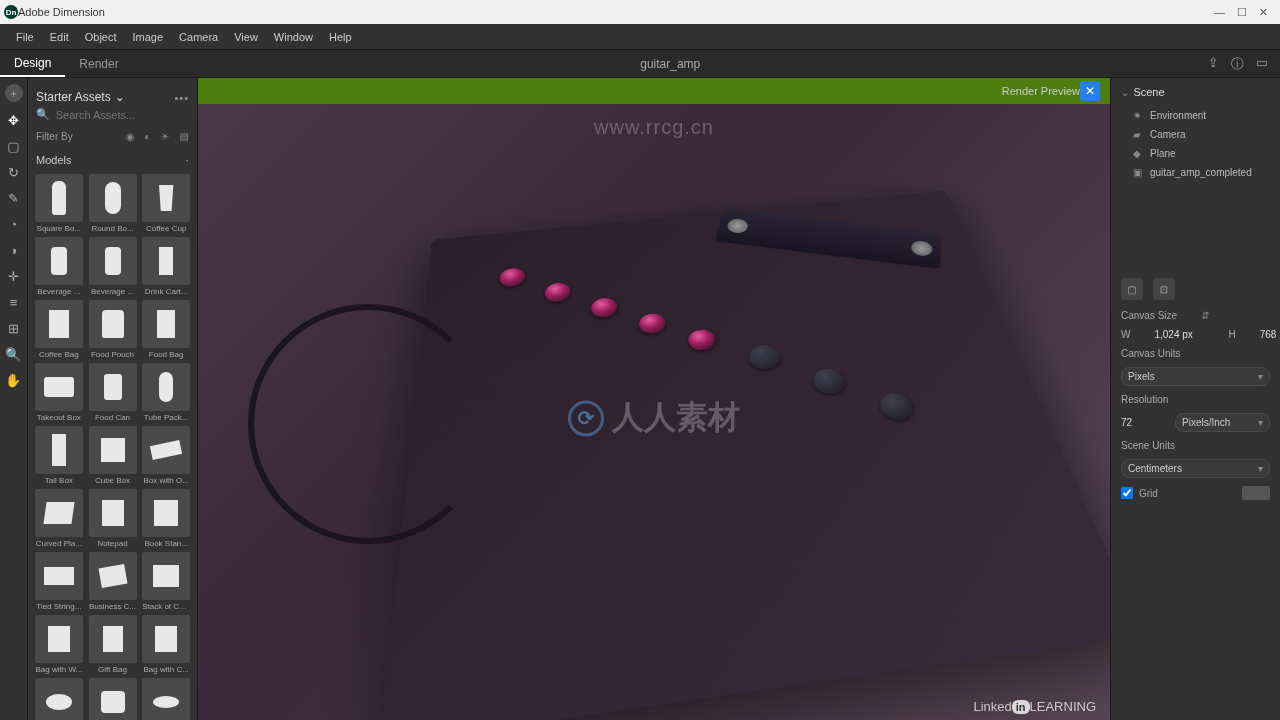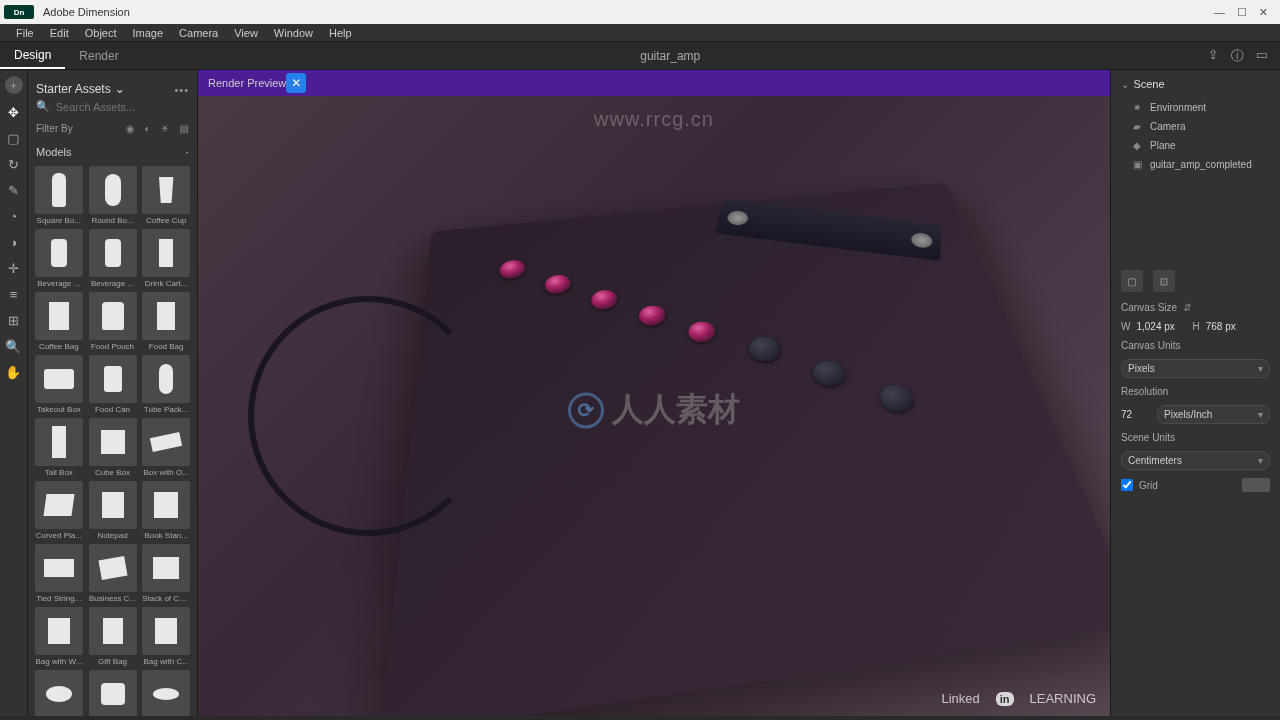--- a/index.html
+++ b/index.html
@@ -1,22 +1,22 @@
 <!DOCTYPE html>
 <html><head>
 <meta charset="utf-8">
 <style>
 *{margin:0;padding:0;box-sizing:border-box;font-family:'Segoe UI',Tahoma,sans-serif;user-select:none}
 body{width:1280px;height:720px;background:#2a2a2a;color:#ccc;font-size:11px;overflow:hidden;position:relative}
 .titlebar{height:24px;background:#f0f0f0;display:flex;align-items:center;padding:0 4px;color:#333}
-.titlebar .icon{width:30px;height:14px;background:#003a2f;margin-right:9px;border-radius:2px;display:flex;align-items:center;justify-content:center;color:#fff;font-size:8px;font-weight:bold}
+.titlebar .icon{width:14px;height:14px;background:#003a2f;margin-right:0;border-radius:7px;display:flex;align-items:center;justify-content:center;color:#fff;font-size:8px;font-weight:bold}
 .titlebar .title{flex:1;font-size:11px}
 .win-controls{display:flex;gap:12px;padding-right:8px}
 .win-controls span{font-size:11px;color:#555;cursor:pointer}
-.menubar{height:18px;background:#323232;display:flex;align-items:center;padding:0 8px;border-bottom:1px solid #1a1a1a}
+.menubar{height:26px;background:#323232;display:flex;align-items:center;padding:0 8px;border-bottom:1px solid #1a1a1a}
 .menubar span{padding:0 8px;font-size:11px;color:#ccc;cursor:pointer}
 .modebar{height:28px;background:#2a2a2a;display:flex;align-items:center;border-bottom:1px solid #1a1a1a}
 .modebar .tab{padding:0 14px;height:100%;display:flex;align-items:center;font-size:12px;color:#999;cursor:pointer}
 .modebar .tab.active{color:#fff;border-bottom:2px solid #fff}
 .modebar .center{flex:1;text-align:center;font-size:12px;color:#aaa}
 .modebar .right-icons{display:flex;gap:12px;padding-right:12px;font-size:13px;color:#999}
 .main{display:flex;height:646px}
 .toolbar{width:28px;background:#323232;display:flex;flex-direction:column;align-items:center;padding:6px 0;gap:10px;border-right:1px solid #1a1a1a}
 .toolbar .tool{width:16px;height:16px;color:#aaa;cursor:pointer;display:flex;align-items:center;justify-content:center;font-size:13px}
 .toolbar .tool.active{color:#fff}
@@ -32,52 +32,52 @@
 .filter-row .lbl{font-size:10px;color:#999}
 .filter-row .icons{display:flex;gap:10px;color:#888;font-size:10px}
 .section-header{padding:6px 8px;font-size:11px;color:#ccc;display:flex;justify-content:space-between;align-items:center}
 .models-grid{flex:1;overflow:hidden;padding:2px 6px}
 .models-grid .row{display:flex;gap:4px;margin-bottom:4px}
 .asset-item{width:50px;display:flex;flex-direction:column;align-items:center;cursor:pointer}
 .asset-thumb{width:48px;height:48px;background:#4a4a4a;border-radius:2px;display:flex;align-items:center;justify-content:center;position:relative;overflow:hidden}
 .asset-thumb .shape{background:#e8e8e8}
 .asset-label{font-size:8px;color:#aaa;margin-top:2px;text-align:center;white-space:nowrap;overflow:hidden;text-overflow:ellipsis;width:48px}
 .viewport{flex:1;background:#1a1a1a;position:relative;display:flex;flex-direction:column}
-.viewport-header{height:26px;display:flex;align-items:center;padding:0 10px;justify-content:flex-start;background:#4c1d95}
+.viewport-header{height:26px;display:flex;align-items:center;padding:0 10px;justify-content:flex-end;background:#4d7c0f}
 .viewport-header .lbl{font-size:11px;color:#ccc}
 .viewport-header .closebtn{width:20px;height:20px;background:#2680eb;border-radius:3px;display:flex;align-items:center;justify-content:center;color:#fff;font-size:12px;cursor:pointer}
 .render-area{flex:1;background:linear-gradient(135deg,#4a3845 0%,#3a2838 40%,#5a4855 100%);position:relative;overflow:hidden}
 .amp-body{position:absolute;left:220px;top:20px;width:620px;height:560px;background:linear-gradient(135deg,#2a1f2a,#3a2a3a);transform:perspective(800px) rotateX(35deg) rotateZ(-8deg);border-radius:8px;box-shadow:0 20px 60px rgba(0,0,0,0.5)}
 .knob{position:absolute;width:28px;height:28px;border-radius:50%;background:radial-gradient(circle at 40% 30%,#e060a0,#a02060 40%,#201020);box-shadow:0 2px 4px rgba(0,0,0,0.6)}
 .knob.k1{left:80px;top:60px}.knob.k2{left:130px;top:90px}.knob.k3{left:180px;top:120px}.knob.k4{left:230px;top:150px}.knob.k5{left:280px;top:180px}
 .knob-dark{position:absolute;width:32px;height:32px;border-radius:50%;background:radial-gradient(circle at 40% 30%,#404050,#1a1a25);box-shadow:0 2px 4px rgba(0,0,0,0.6)}
 .knob-dark.d1{left:340px;top:210px}.knob-dark.d2{left:400px;top:250px}.knob-dark.d3{left:460px;top:290px}
 .handle{position:absolute;right:30px;top:30px;width:260px;height:60px;background:linear-gradient(180deg,#2a2535,#1a1525);border-radius:6px;transform:rotate(18deg)}
 .handle::before,.handle::after{content:'';position:absolute;width:24px;height:24px;border-radius:50%;background:radial-gradient(circle,#999,#555);top:18px}
 .handle::before{left:10px}.handle::after{right:10px}
 .cable{position:absolute;left:50px;top:200px;width:240px;height:240px;border:6px solid #1a1520;border-radius:50%;border-right-color:transparent}
 .right-panel{width:170px;background:#323232;display:flex;flex-direction:column;border-left:1px solid #1a1a1a}
 .panel-section-h{padding:8px 10px;font-size:11px;color:#ddd;display:flex;align-items:center;gap:4px;cursor:pointer}
 .panel-section-h::before{content:'⌄';font-size:10px;color:#999}
 .scene-item{padding:4px 10px 4px 22px;font-size:10px;color:#bbb;display:flex;align-items:center;gap:6px;cursor:pointer}
 .scene-item .licon{width:11px;font-size:10px;color:#888}
 .actions-row{padding:6px 10px;display:flex;gap:10px}
 .actions-row .abtn{width:22px;height:22px;background:#444;border-radius:3px;display:flex;align-items:center;justify-content:center;cursor:pointer;font-size:10px;color:#aaa}
-.prop-row{padding:4px 10px;display:flex;align-items:center;gap:6px;font-size:10px;color:#aaa}
+.prop-row{padding:4px 10px;display:flex;align-items:center;gap:24px;font-size:10px;color:#aaa}
 .prop-row .plabel{flex:0 0 auto}
 .prop-row input{background:transparent;border:none;color:#ddd;font-size:10px;width:50px;outline:none}
 .prop-row select,.dropdown{flex:1;background:#3a3a3a;border:1px solid #4a4a4a;color:#ccc;font-size:10px;padding:3px 6px;border-radius:8px;position:relative;cursor:pointer}
 .dropdown::after{content:'▾';position:absolute;right:6px;color:#888}
 .prop-check{padding:4px 10px;display:flex;align-items:center;gap:6px;font-size:10px;color:#aaa}
 .prop-check input{width:12px;height:12px}
 .prop-check .swatch{width:28px;height:14px;background:#555;margin-left:auto;border-radius:2px}
 .watermark{position:absolute;left:50%;top:50%;transform:translate(-50%,-40%);font-size:32px;color:rgba(255,255,255,0.25);font-weight:bold;pointer-events:none;display:flex;align-items:center;gap:8px}
 .watermark .wlogo{width:36px;height:36px;border:3px solid rgba(100,180,255,0.4);border-radius:50%;display:flex;align-items:center;justify-content:center;color:rgba(100,180,255,0.5);font-size:20px}
 .watermark-url{position:absolute;left:50%;top:12px;transform:translateX(-50%);font-size:20px;color:rgba(220,220,220,0.3);pointer-events:none;font-weight:300;letter-spacing:1px}
-.linkedin-badge{position:absolute;right:14px;bottom:10px;color:rgba(255,255,255,0.7);font-size:13px;display:flex;align-items:center;gap:16px;pointer-events:none}
+.linkedin-badge{position:absolute;right:14px;bottom:10px;color:rgba(255,255,255,0.7);font-size:13px;display:flex;align-items:center;gap:0;pointer-events:none}
 .linkedin-badge .in{background:rgba(255,255,255,0.8);color:#333;padding:1px 4px;border-radius:6px;font-weight:bold;font-size:11px}
 .spacer{flex:1}
 
 .sh-bottle{width:14px;height:34px;border-radius:6px 6px 3px 3px}
 .sh-bottle-r{width:16px;height:32px;border-radius:8px}
 .sh-cup{width:18px;height:26px;border-radius:2px 2px 4px 4px;clip-path:polygon(10% 0,90% 0,80% 100%,20% 100%)}
 .sh-can{width:16px;height:28px;border-radius:4px}
 .sh-carton{width:14px;height:28px;background:#e8e8e8}
 .sh-bag{width:20px;height:28px;background:#c9a896}
 .sh-pouch{width:22px;height:28px;border-radius:4px 4px 2px 2px}

